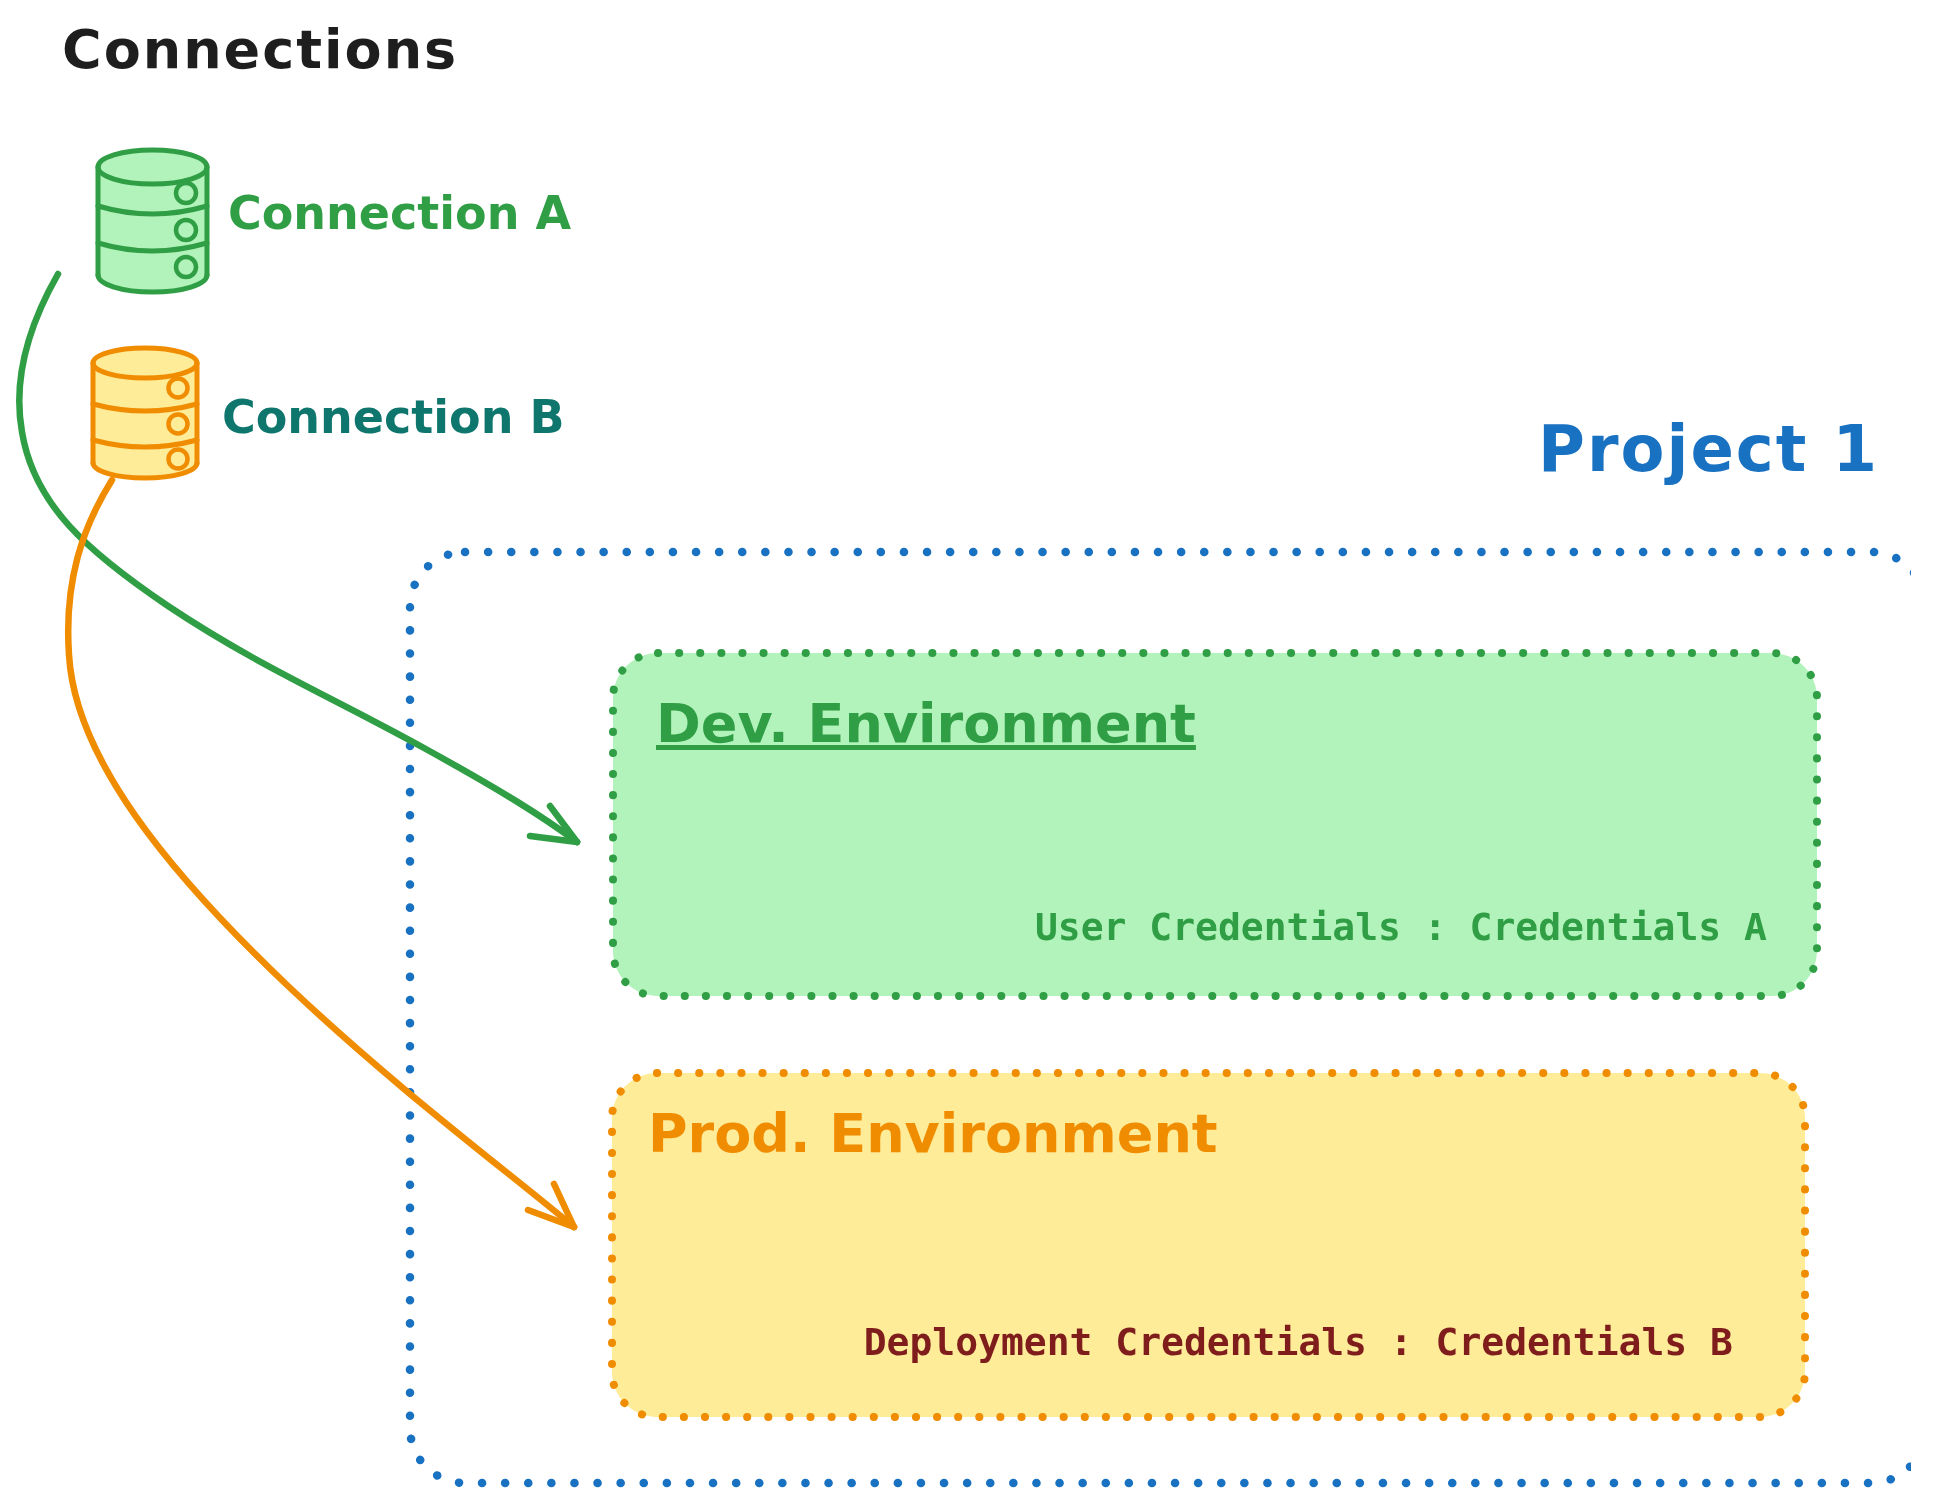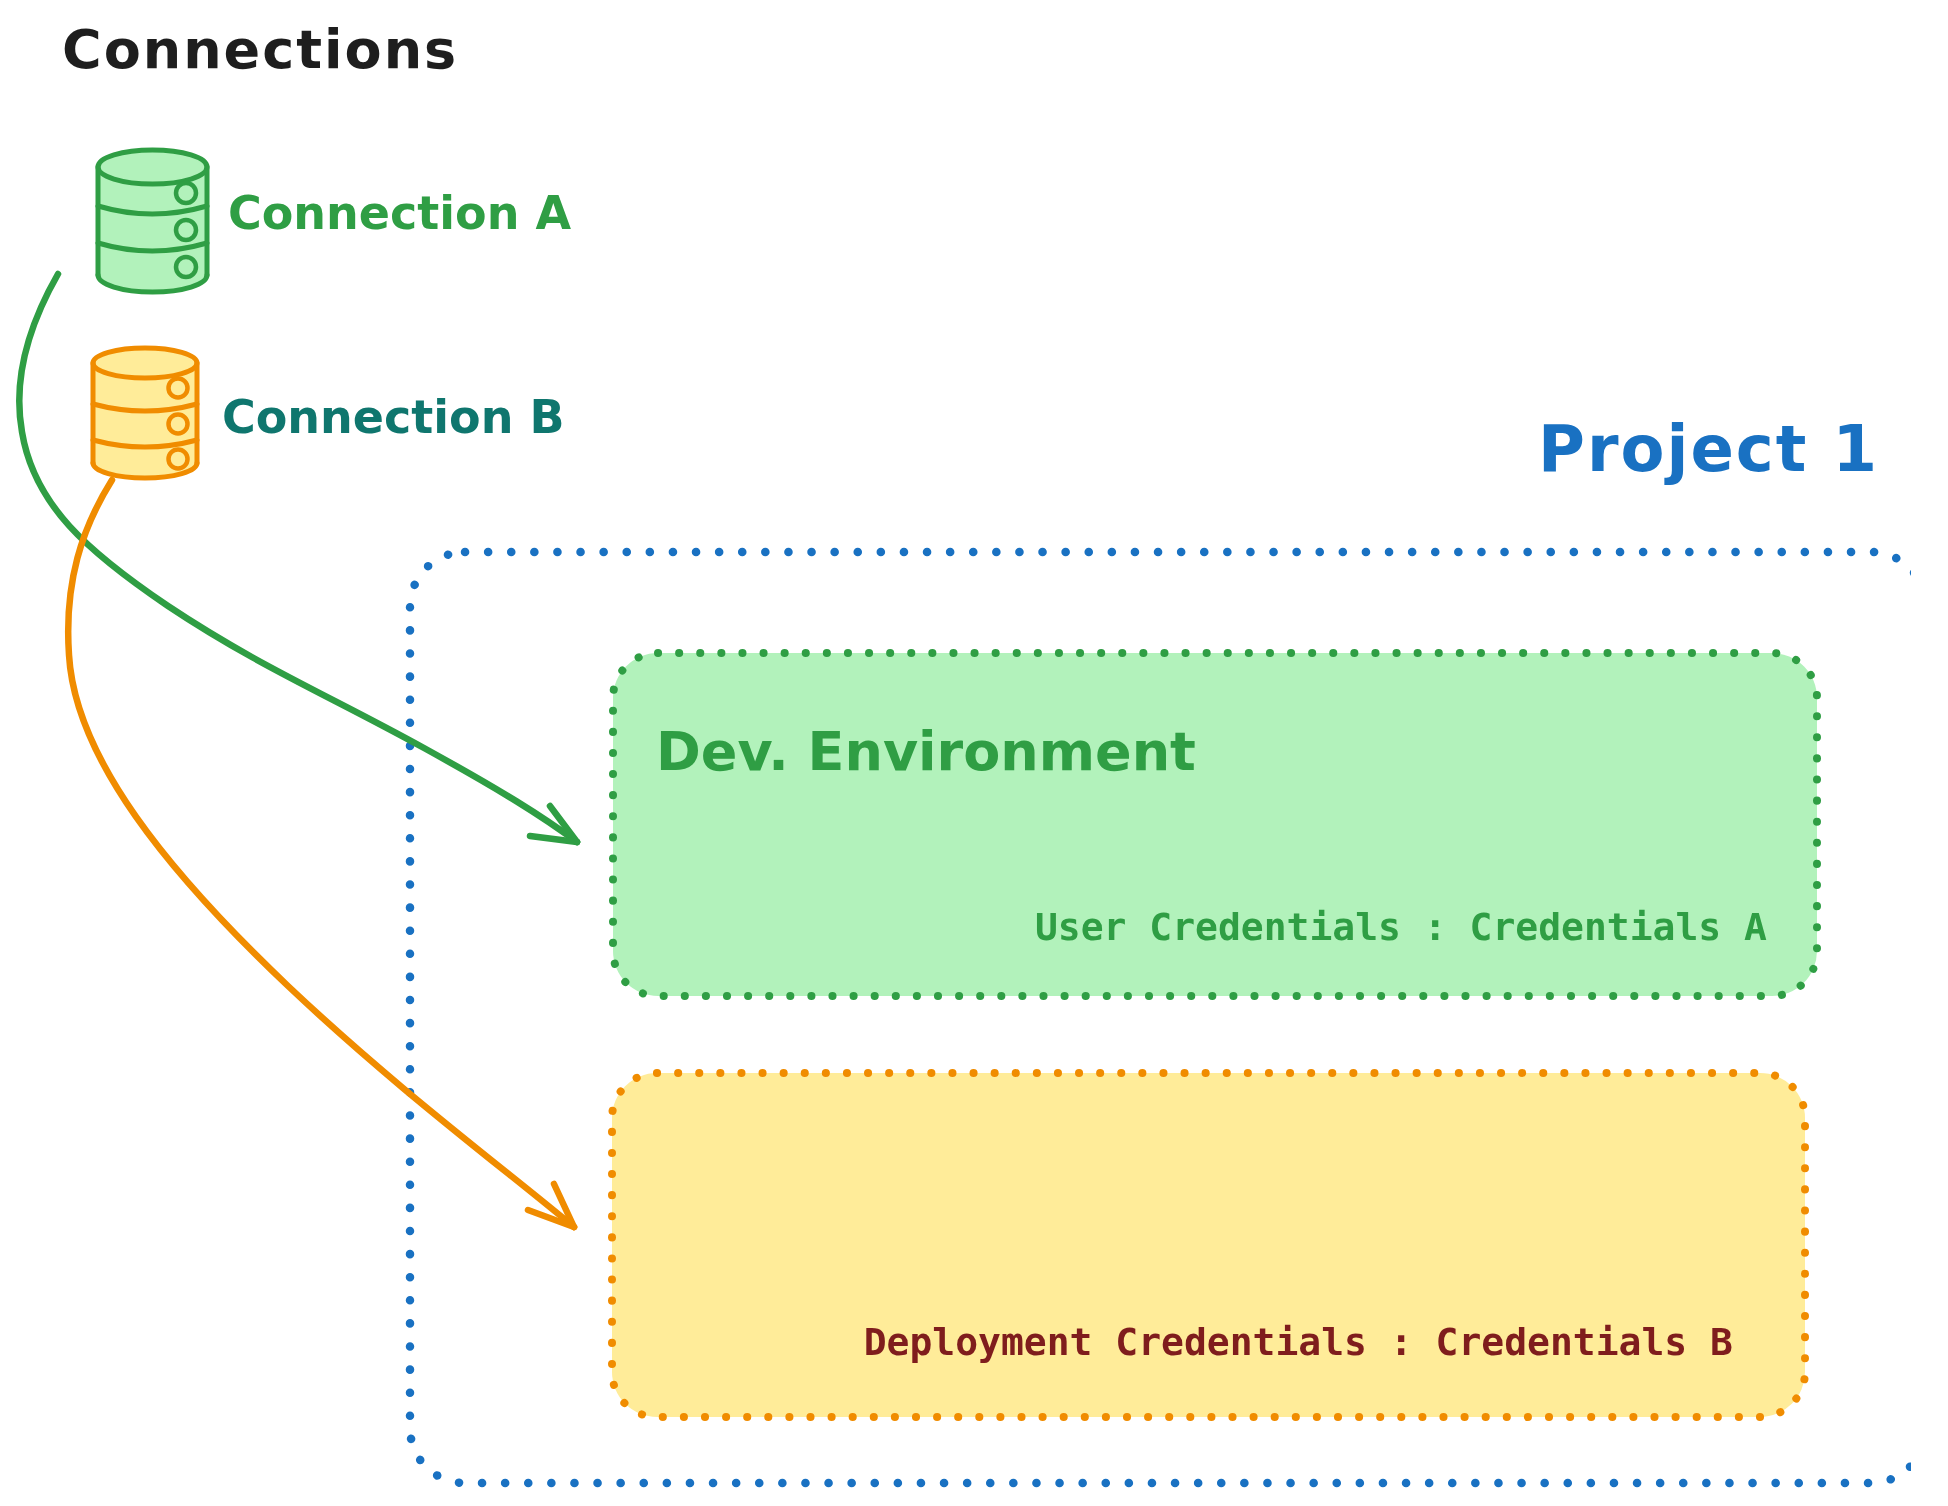--- a/index.html
+++ b/index.html
@@ -56,22 +56,23 @@
     font-weight: 700;
     color: #1971c2;
     letter-spacing: 2px;
   }
   .env-title {
     font-size: 54px;
     font-weight: 600;
   }
   .env-title.dev {
     left: 656px;
-    top: 722px;
+    top: 694px;
     color: #2f9e44;
+    text-decoration: underline;
   }
   .env-title.prod {
     left: 648px;
     top: 1104px;
     color: #f08c00;
   }
   .cred {
     font-family: "DejaVu Sans Mono", "Liberation Mono", monospace;
     font-size: 38px;
     font-weight: 600;
@@ -154,15 +155,16 @@
   <div class="txt diagram-title">Connections</div>
 
   <div class="txt conn-label conn-a">Connection A</div>
   <div class="txt conn-label conn-b">Connection B</div>
 
   <div class="txt project-label">Project 1</div>
 
   <div class="txt env-title dev">Dev. Environment</div>
   <div class="txt cred dev">User Credentials : Credentials A</div>
 
+  <div class="txt env-title prod">Prod. Environment</div>
   <div class="txt cred prod">Deployment Credentials : Credentials B</div>
 
 </div>
 
 </body></html>

